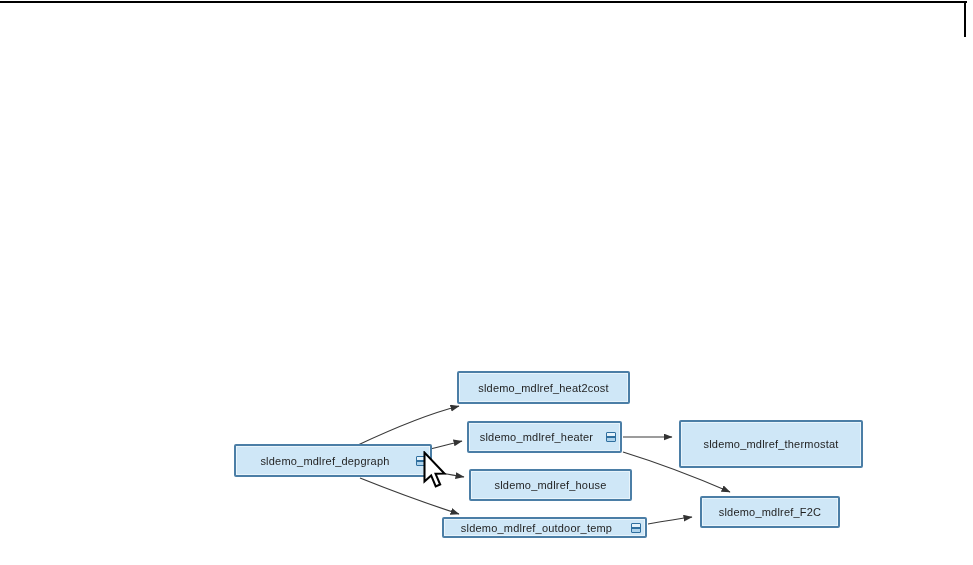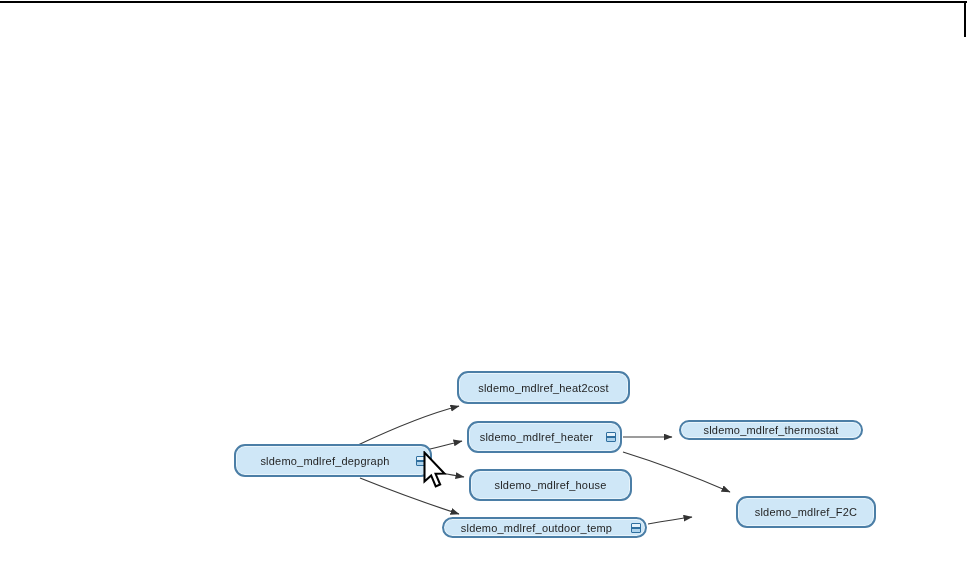--- a/index.html
+++ b/index.html
@@ -23,21 +23,21 @@
 
   
   svg.edges { position: absolute; left: 0; top: 0; width: 973px; height: 565px; }
   svg.edges path.edge { fill: none; stroke: #3a3a3a; stroke-width: 1.2; }
 
   
   .node {
     position: absolute;
     background: #cfe7f7;
     border: 2px solid #4b7ea6;
-    border-radius: 11px;
+    border-radius: 2px;
     box-shadow: inset 0 0 0 1px #e8f4fb;
     display: flex;
     align-items: center;
     justify-content: center;
     font-size: 11px;
     color: #1f1f1f;
     letter-spacing: 0.2px;
     cursor: default;
   }
   .node .label { white-space: nowrap; }
@@ -51,24 +51,24 @@
       #e4f2fb 0px, #e4f2fb 3px,
       #2f6f9f 3px, #2f6f9f 5px,
       #aed3ec 5px, #aed3ec 10px);
     border-radius: 1px;
   }
   .node.has-icon { padding-right: 16px; }
 
   #n-depgraph    { left: 234px; top: 444px; width: 198px; height: 33px; }
   #n-heat2cost   { left: 457px; top: 371px; width: 173px; height: 33px; }
   #n-heater      { left: 467px; top: 421px; width: 155px; height: 32px; }
-  #n-thermostat  { left: 679px; top: 420px; width: 184px; height: 20px; }
+  #n-thermostat  { left: 679px; top: 420px; width: 184px; height: 48px; }
   #n-house       { left: 469px; top: 469px; width: 163px; height: 32px; }
   #n-outdoor     { left: 442px; top: 517px; width: 205px; height: 21px; }
-  #n-f2c         { left: 700px; top: 496px; width: 140px; height: 32px; margin-left: 36px; }
+  #n-f2c         { left: 700px; top: 496px; width: 140px; height: 32px; }
 
   
   .cursor { position: absolute; left: 421px; top: 451px; width: 26px; height: 38px; }
 </style>
 </head>
 <body>
 
 <div class="stage">
 
   <div class="win-border-top"></div>

